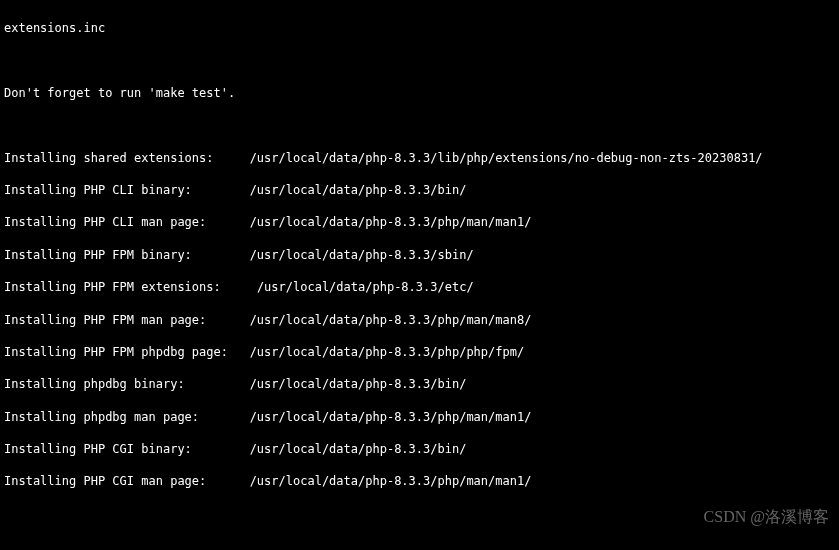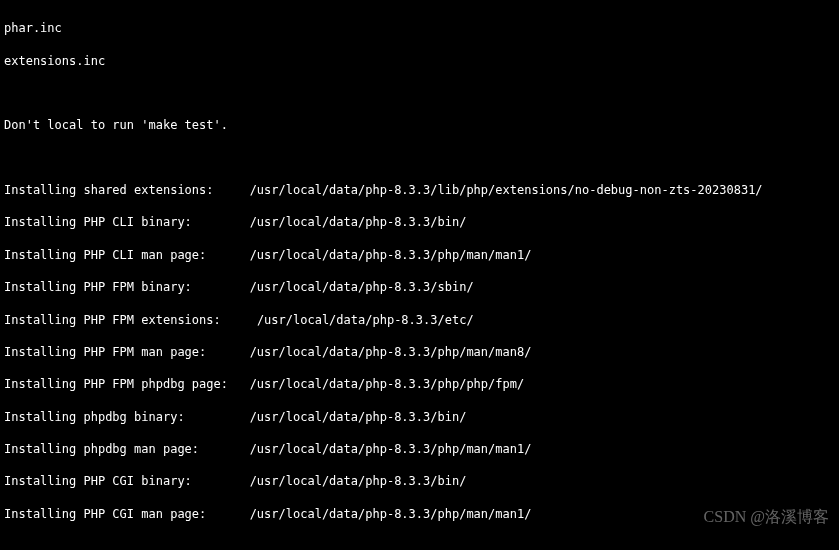--- a/index.html
+++ b/index.html
@@ -31,24 +31,23 @@
       right: 10px;
       color: rgba(200,200,200,0.5);
       font-size: 16px;
       font-family: Liberation Serif, serif;
     }
   </style>
 </head>
 <body>
 
 <div class="terminal">
-<span class="line">phar.inc</span>
 <span class="line">extensions.inc</span>
 <span class="line"> </span>
-<span class="line">Don't local to run 'make test'.</span>
+<span class="line">Don't forget to run 'make test'.</span>
 <span class="line"> </span>
 <span class="line"><span>Installing shared extensions:     </span><span>/usr/local/data/php-8.3.3/lib/php/extensions/no-debug-non-zts-20230831/</span></span>
 <span class="line"><span>Installing PHP CLI binary:        </span><span>/usr/local/data/php-8.3.3/bin/</span></span>
 <span class="line"><span>Installing PHP CLI man page:      </span><span>/usr/local/data/php-8.3.3/php/man/man1/</span></span>
 <span class="line"><span>Installing PHP FPM binary:        </span><span>/usr/local/data/php-8.3.3/sbin/</span></span>
 <span class="line"><span>Installing PHP FPM extensions:     </span><span>/usr/local/data/php-8.3.3/etc/</span></span>
 <span class="line"><span>Installing PHP FPM man page:      </span><span>/usr/local/data/php-8.3.3/php/man/man8/</span></span>
 <span class="line"><span>Installing PHP FPM phpdbg page:   </span><span>/usr/local/data/php-8.3.3/php/php/fpm/</span></span>
 <span class="line"><span>Installing phpdbg binary:         </span><span>/usr/local/data/php-8.3.3/bin/</span></span>
 <span class="line"><span>Installing phpdbg man page:       </span><span>/usr/local/data/php-8.3.3/php/man/man1/</span></span>

